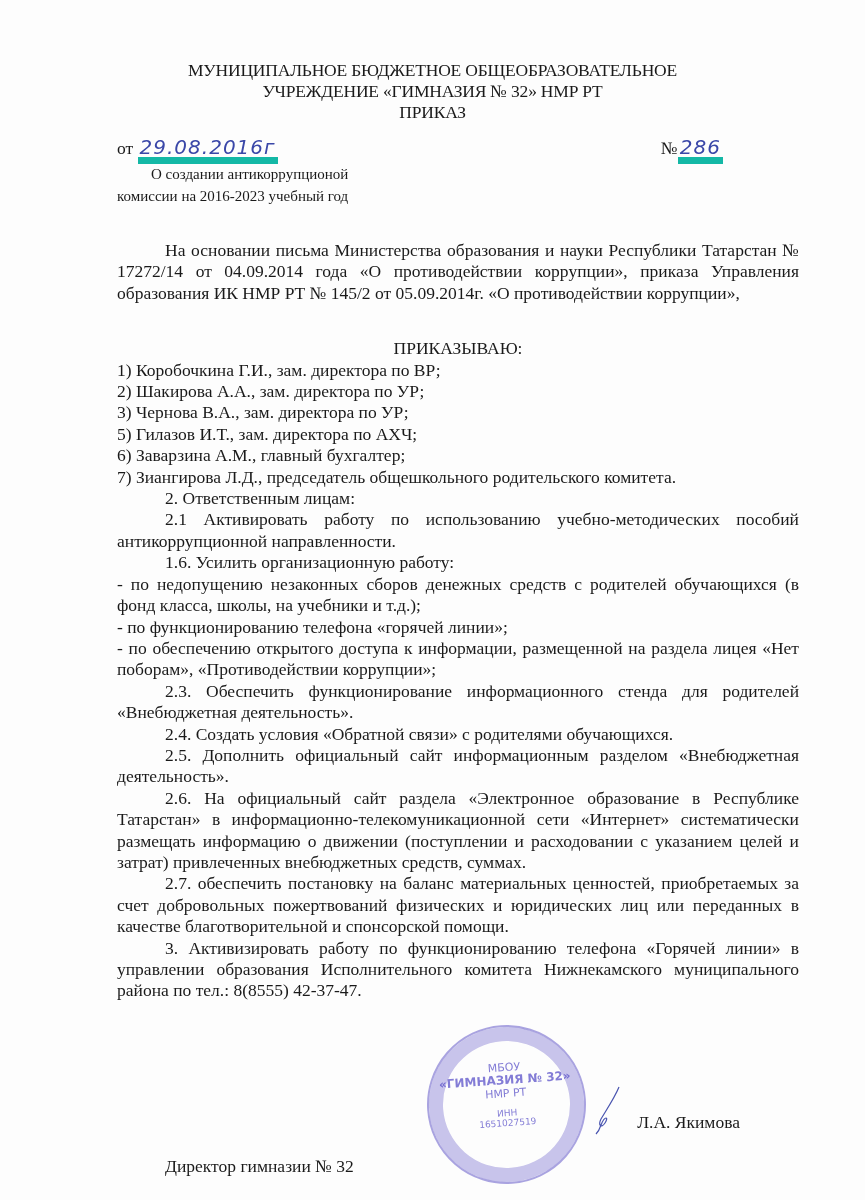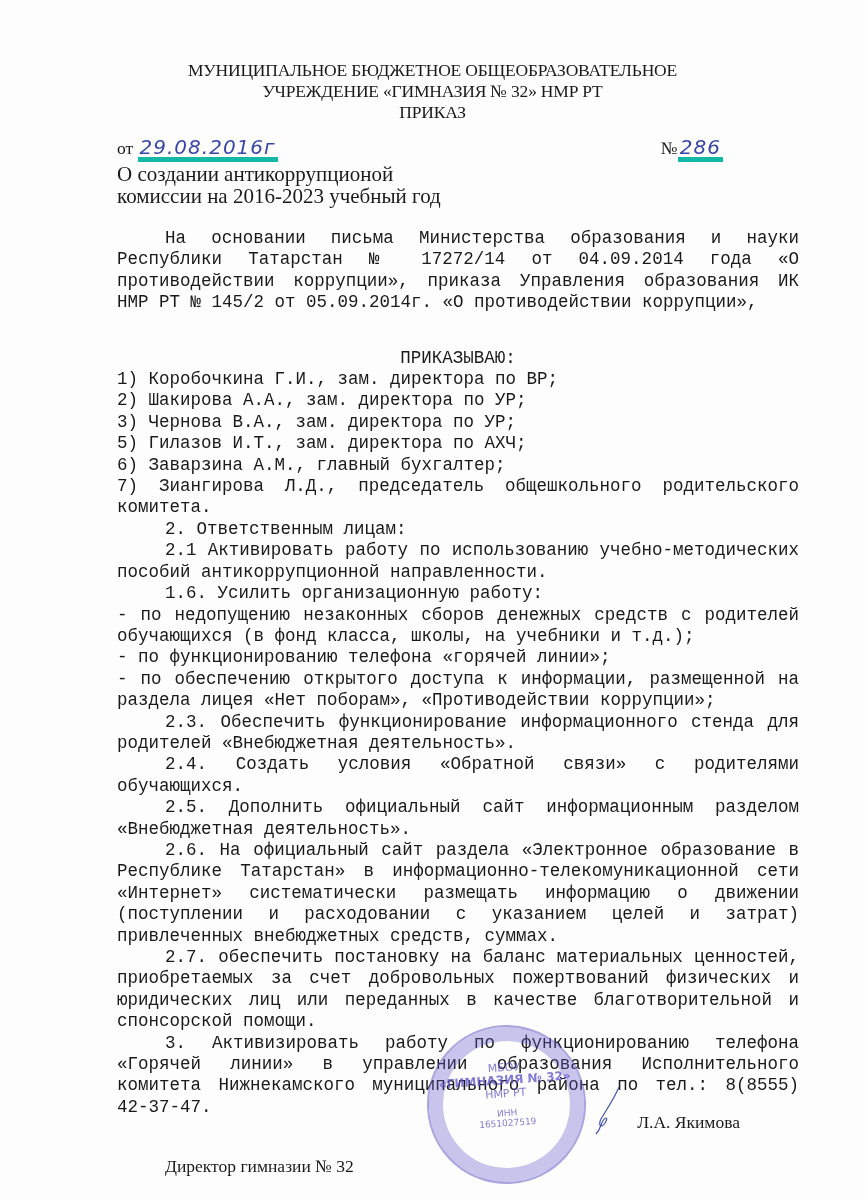--- a/index.html
+++ b/index.html
@@ -8,26 +8,26 @@
     background: #fdfdfd;
     font-family: "Liberation Serif", serif;
     color: #1a1a1a;
     position: relative;
   }
   .page { position: absolute; left: 0; top: 0; width: 865px; height: 1200px; }
   .header { position: absolute; top: 60px; left: 0; width: 865px; text-align: center; font-size: 17.5px; line-height: 21px; letter-spacing: -0.2px; }
   .meta-row { position: absolute; top: 138px; left: 117px; width: 620px; font-size: 17.5px; height: 26px; }
   .meta-row .from { position: absolute; left: 0; top: 0; }
   .hand { font-family: "DejaVu Sans", sans-serif; font-style: italic; color: #3a47a8; font-size: 20px; letter-spacing: 1px; }
-  .hand-line { display: inline-block; border-bottom: 5px solid #14b8a6; padding: 0 2px; line-height: 18px; }
+  .hand-line { display: inline-block; border-bottom: 7px solid #14b8a6; padding: 0 2px; line-height: 18px; }
   .meta-row .num { position: absolute; right: 14px; top: 0; }
-  .subject { position: absolute; top: 163px; left: 117px; font-size: 21px; line-height: 22px; }
+  .subject { position: absolute; top: 163px; left: 117px; font-size: 15px; line-height: 22px; text-align: right; }
   .body {
-    position: absolute; top: 228px; left: 117px; width: 682px;
-    font-size: 17.5px; line-height: 21.4px; text-align: justify; font-family: Liberation Mono, monospace;
+    position: absolute; top: 240px; left: 117px; width: 682px;
+    font-size: 17.5px; line-height: 21.4px; text-align: justify;
   }
   .body p { margin: 0; }
   .indent { text-indent: 48px; }
   .center { text-align: center; text-indent: 0; }
   .gap { height: 21px; }
   .gap2 { height: 13px; }
   .sign-row { position: absolute; top: 1112px; left: 165px; width: 575px; font-size: 17.5px; }
   .sign-row .pos { position: absolute; left: 0; margin-top: 44px; }
   .sign-row .name { position: absolute; right: 0; }
   .stamp {

